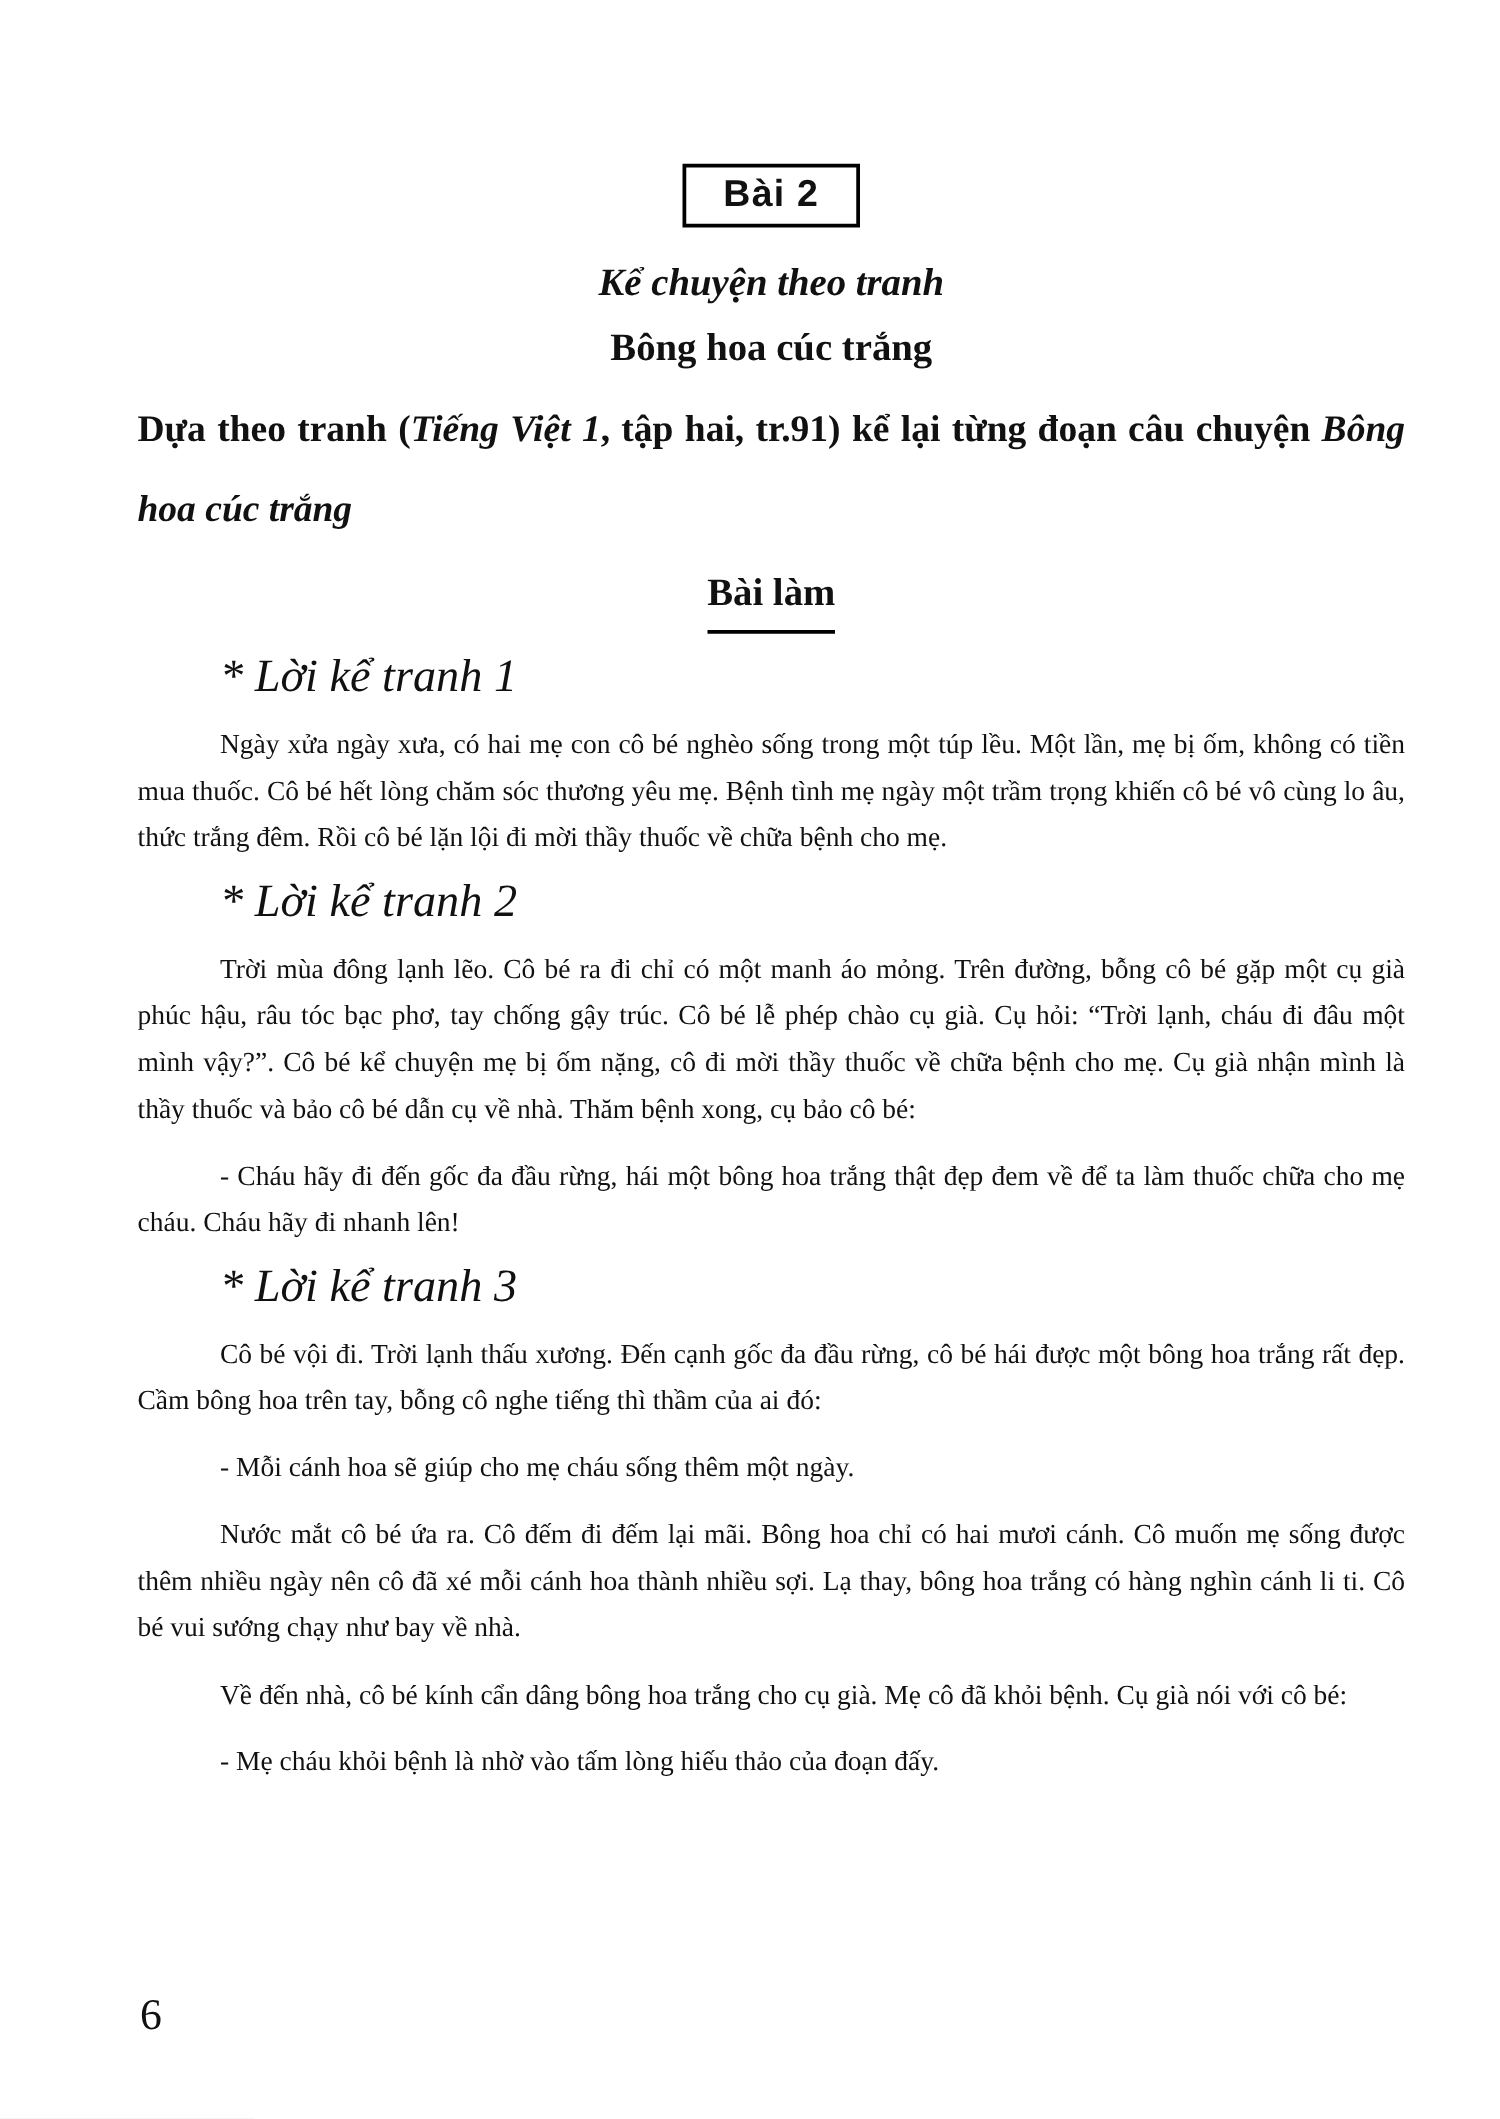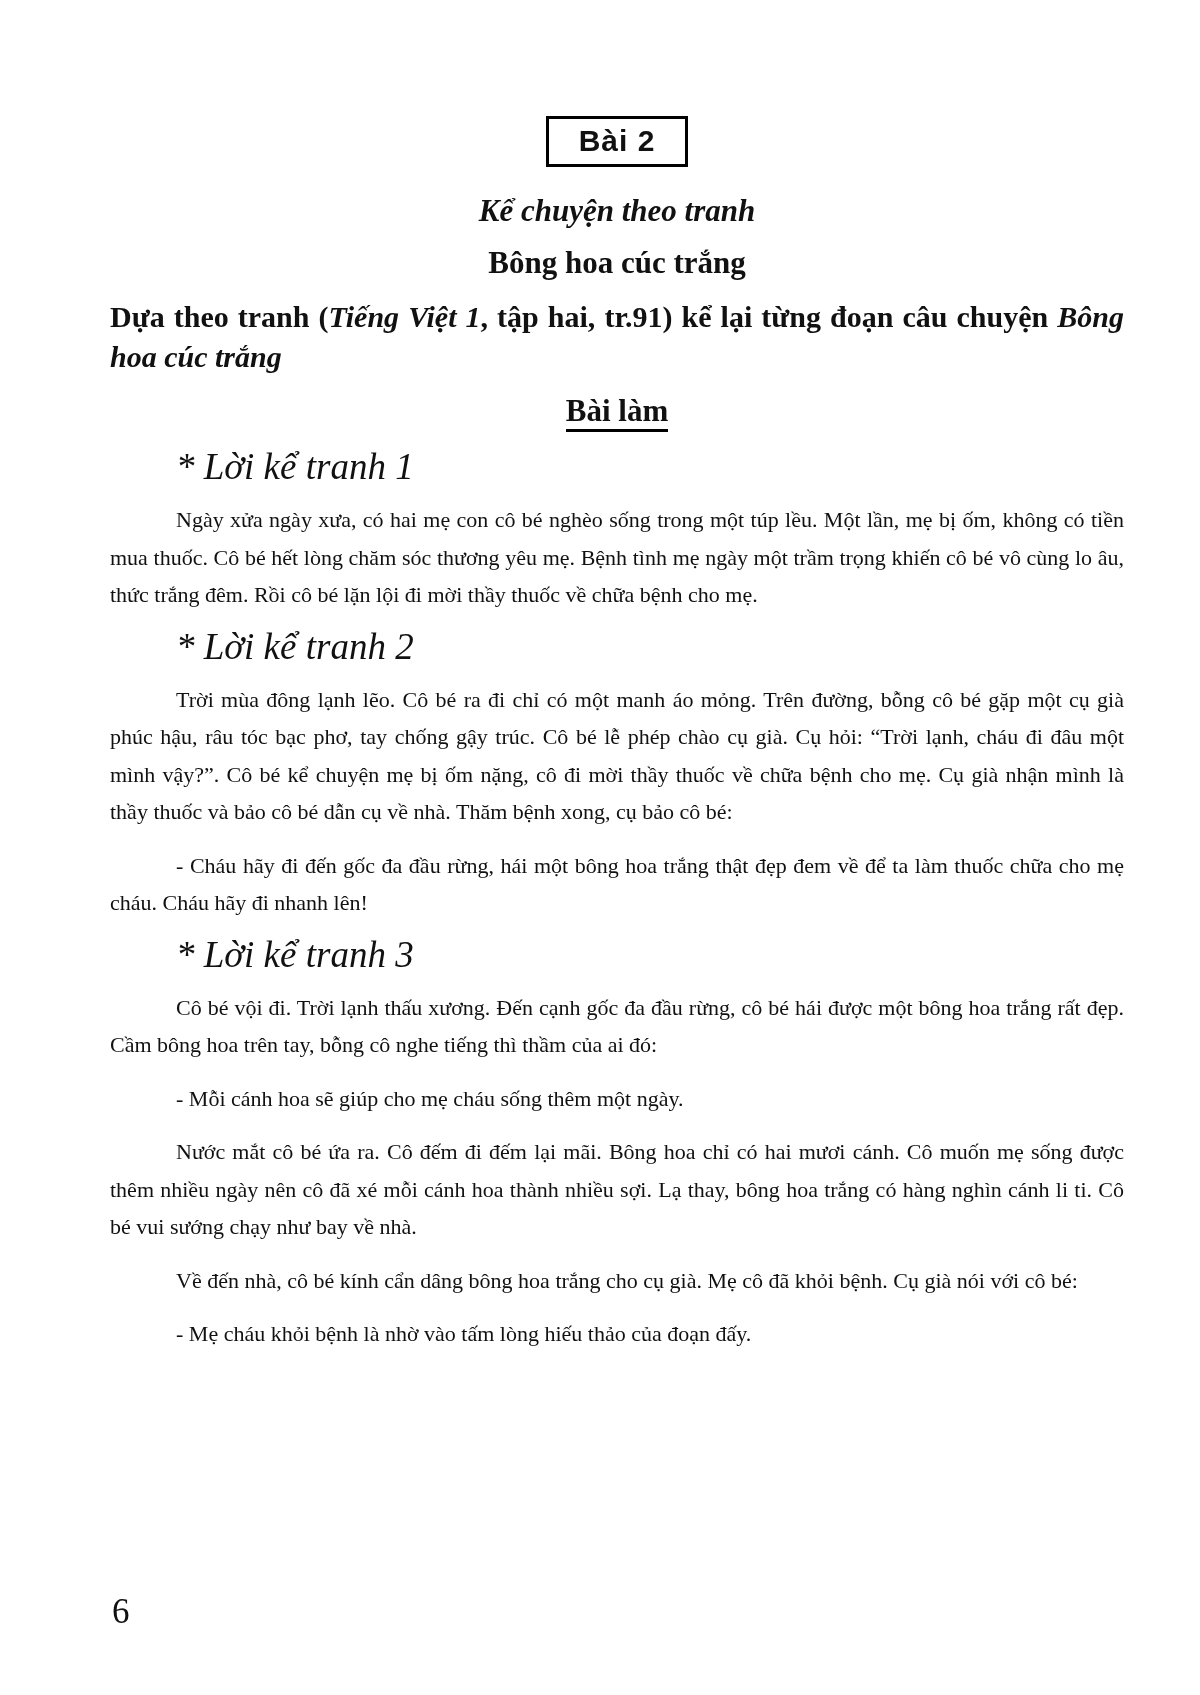--- a/index.html
+++ b/index.html
@@ -14,21 +14,21 @@
     margin: 0 auto;
     background: #ffffff;
     box-sizing: border-box;
     padding: 116px 76px 0 110px;
     color: #111111;
     font-family: "Liberation Serif", serif;
     overflow: hidden;
   }
   .badge-wrap {
     text-align: center;
-    margin: 0 0 24px 0;
+    margin: 15px 0 24px 0;
   }
   .lesson-badge {
     display: inline-block;
     border: 3px solid #000000;
     padding: 5px 30px 7px 30px;
     font-family: "Liberation Sans", sans-serif;
     font-weight: bold;
     font-size: 30px;
     line-height: 1.1;
     letter-spacing: 1px;
@@ -44,35 +44,35 @@
   .story-title {
     text-align: center;
     font-size: 31px;
     font-weight: bold;
     line-height: 40px;
     margin: 0 0 14px 0;
   }
   .task {
     font-size: 30px;
     font-weight: bold;
-    line-height: 40px;
+    line-height: 64px;
     text-align: justify;
     margin: 0 0 16px 0;
   }
   .task .italic { font-style: italic; }
   .answer-heading {
     text-align: center;
     margin: 10px 0 16px 0;
   }
   .answer-heading span {
     display: inline-block;
     font-size: 31px;
     font-weight: bold;
     border-bottom: 3px solid #000000;
-    padding-bottom: 0;
+    padding-bottom: 12px;
     line-height: 36px;
   }
   .section-label {
     font-size: 37px;
     font-style: italic;
     line-height: 37px;
     margin: 14px 0 12px 0;
     text-indent: 66px;
   }
   .para {

